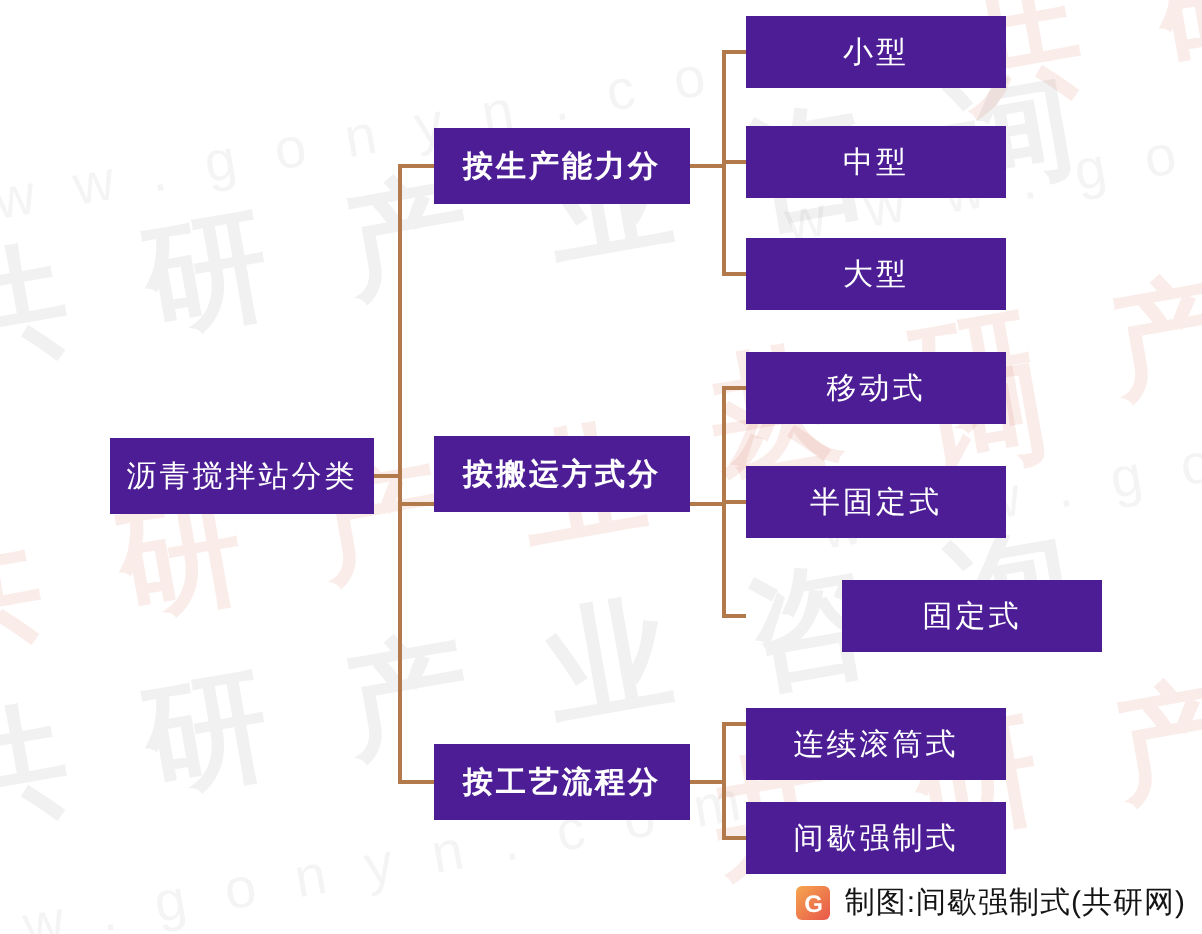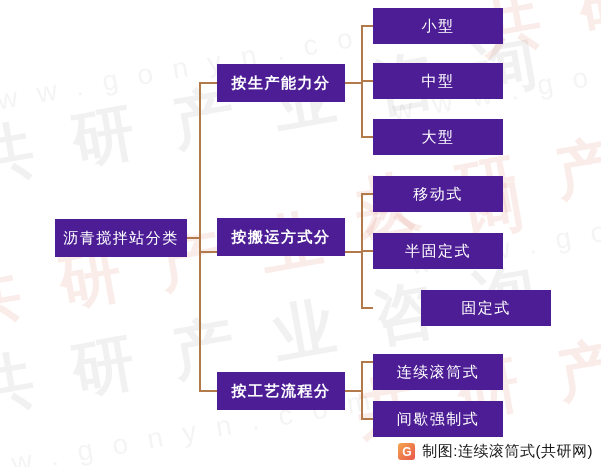--- a/index.html
+++ b/index.html
@@ -103,16 +103,16 @@
 
   <div class="node leaf l21">移动式</div>
   <div class="node leaf l22">半固定式</div>
   <div class="node leaf l23">固定式</div>
 
   <div class="node leaf l31">连续滚筒式</div>
   <div class="node leaf l32">间歇强制式</div>
 
   <div class="credit">
     <span class="logo">G</span>
-    <span class="txt">制图:连续滚筒式(共研网)</span>
+    <span class="txt">制图:间歇强制式(共研网)</span>
   </div>
 
 </div>
 
 </body></html>

